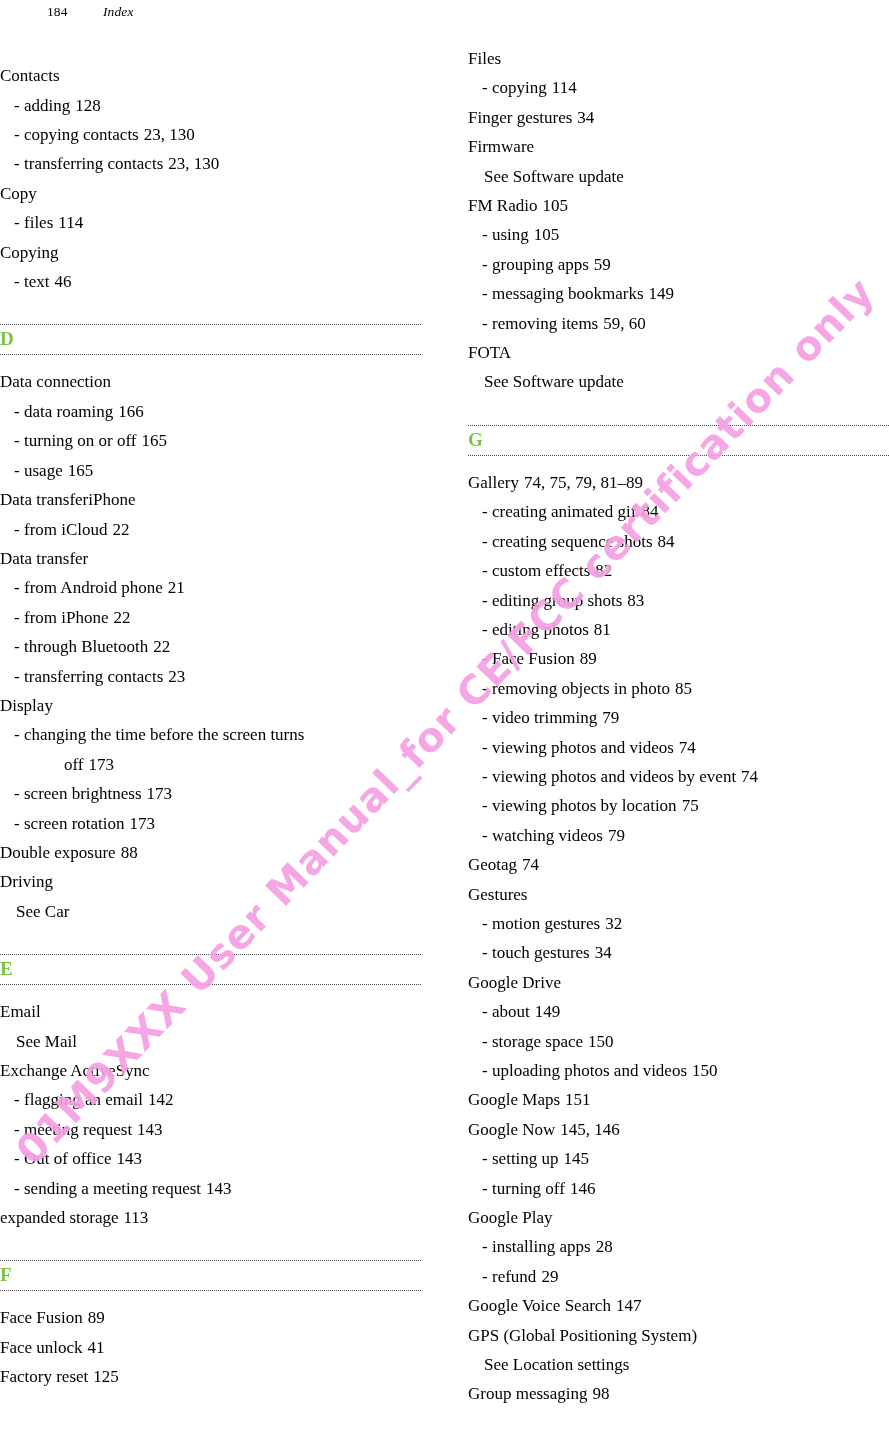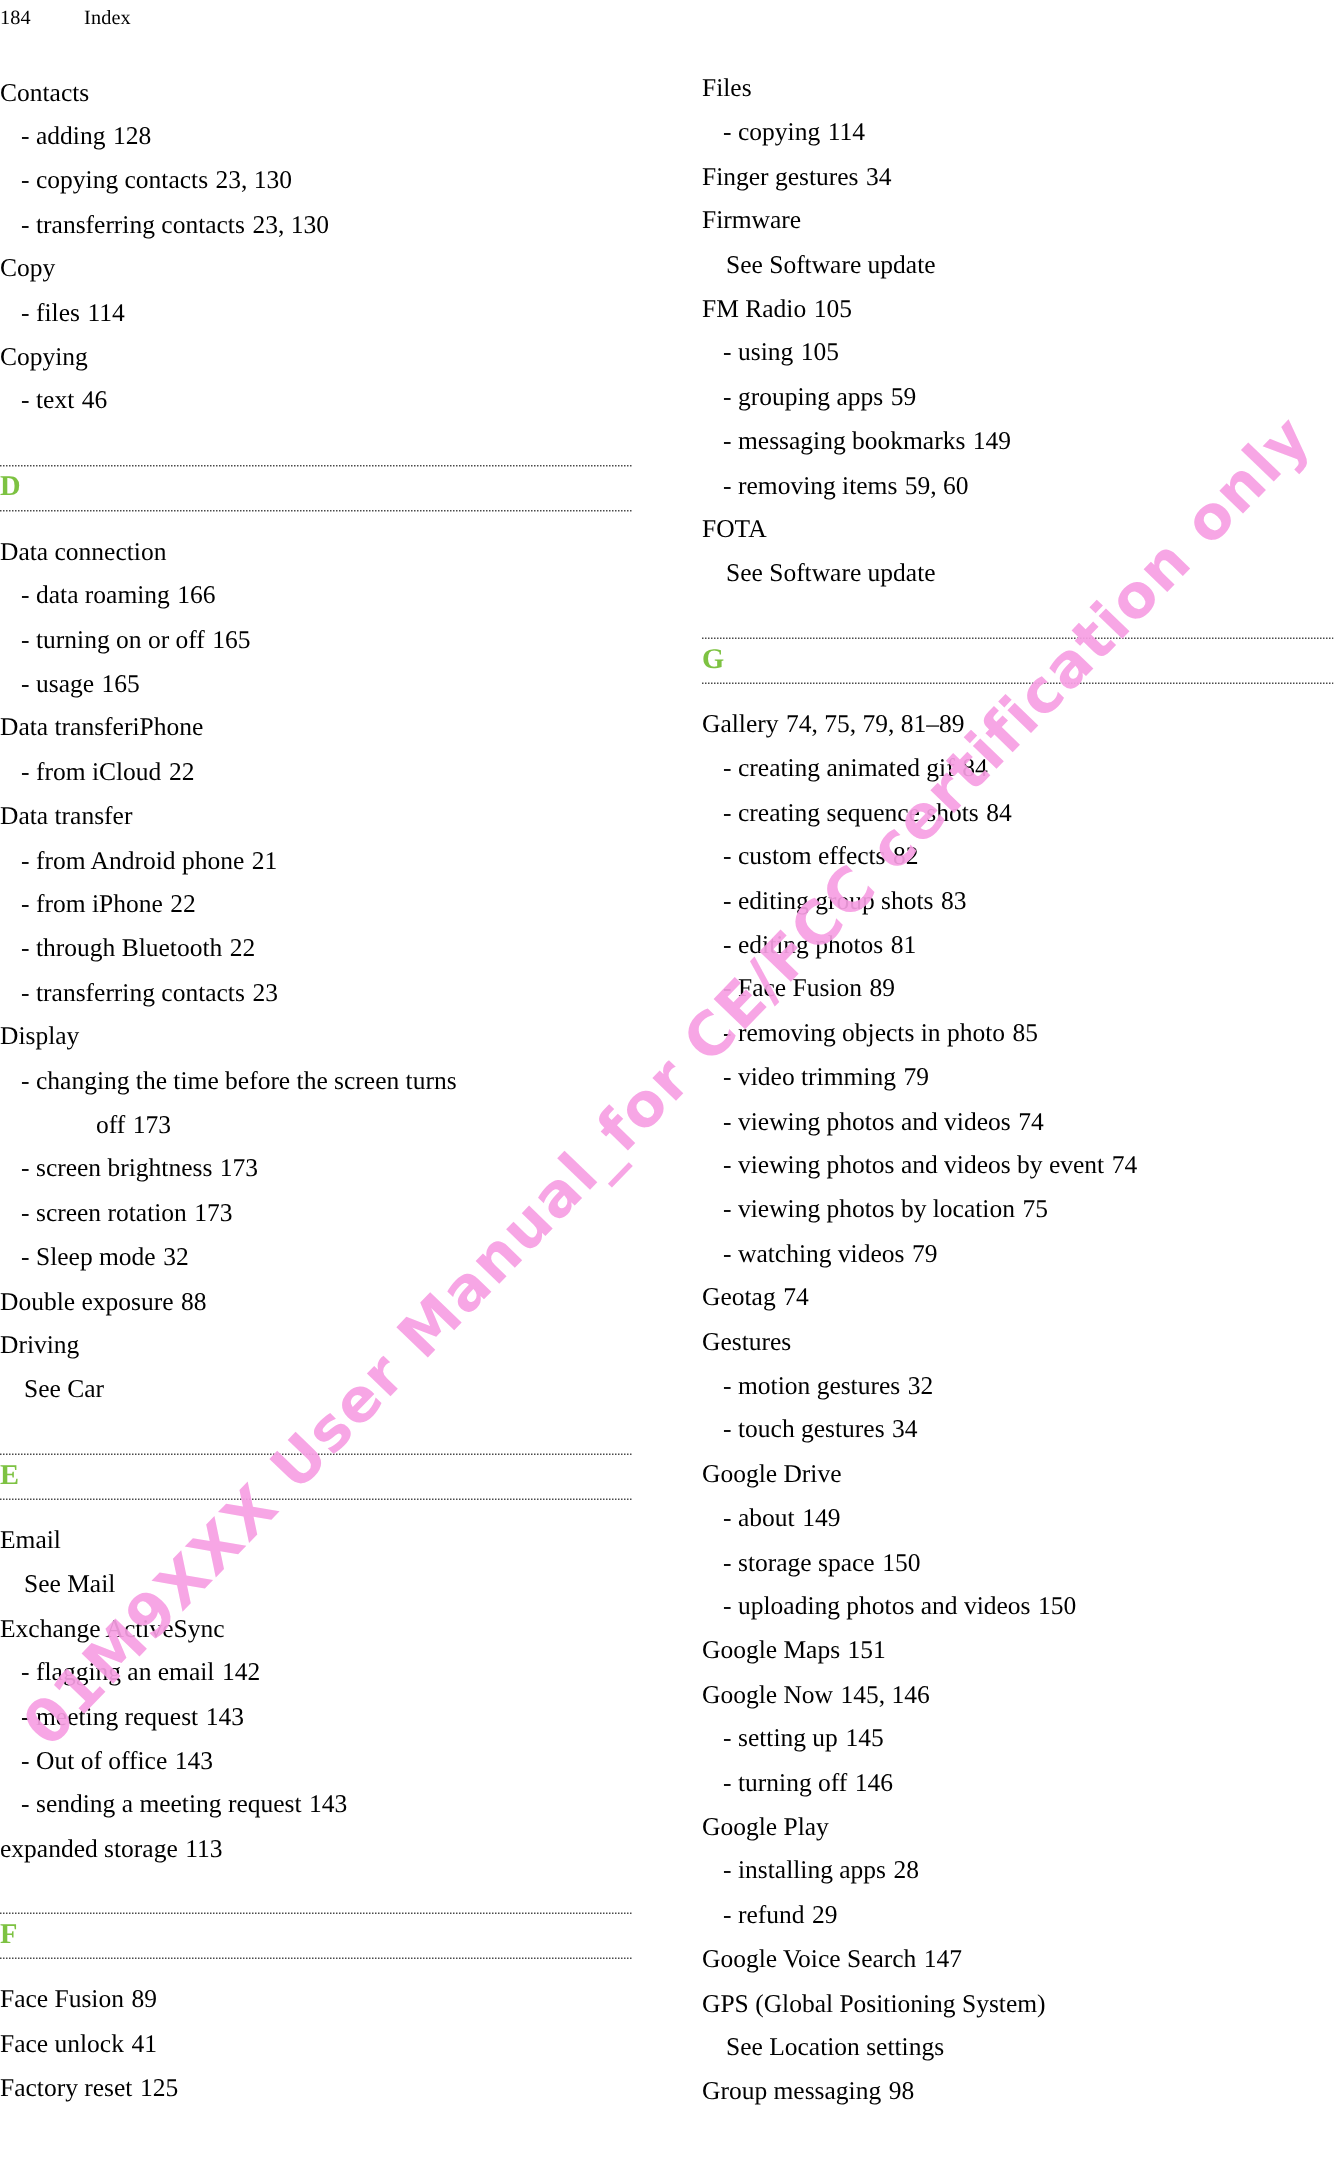--- a/index.html
+++ b/index.html
@@ -24,23 +24,25 @@
     width: 889px;
     height: 24px;
     font-size: 13.5px;
     line-height: 24px;
     letter-spacing: 0.1px;
     white-space: nowrap;
   }
   #page-header .folio {
     display: inline-block;
     min-width: 56px;
+    padding-left: 47px;
   }
   #page-header .section-name {
     display: inline-block;
+    font-style: italic;
   }
 
   
   #index-body {
     position: absolute;
     top: 44px;
     left: 0px;
     width: 889px;
     display: flex;
     flex-direction: row;
@@ -156,21 +158,20 @@
       <div class="entry sub"><span class="dash">-</span><span>from iCloud</span><span class="pages">22</span></div>
       <div class="entry main"><span>Data transfer</span></div>
       <div class="entry sub"><span class="dash">-</span><span>from Android phone</span><span class="pages">21</span></div>
       <div class="entry sub"><span class="dash">-</span><span>from iPhone</span><span class="pages">22</span></div>
       <div class="entry sub"><span class="dash">-</span><span>through Bluetooth</span><span class="pages">22</span></div>
       <div class="entry sub"><span class="dash">-</span><span>transferring contacts</span><span class="pages">23</span></div>
       <div class="entry main"><span>Display</span></div>
       <div class="entry wrap"><span class="dash">-</span><span>changing the time before the screen turns</span><span class="cont"><span>off</span><span class="pages">173</span></span></div>
       <div class="entry sub"><span class="dash">-</span><span>screen brightness</span><span class="pages">173</span></div>
       <div class="entry sub"><span class="dash">-</span><span>screen rotation</span><span class="pages">173</span></div>
-      <div class="entry sub"><span class="dash">-</span><span>Sleep mode</span><span class="pages">32</span></div>
       <div class="entry main"><span>Double exposure</span><span class="pages">88</span></div>
       <div class="entry main"><span>Driving</span></div>
       <div class="entry xref"><span>See Car</span></div>
       <div class="letter-section">
         <div class="letter-rule"></div>
         <div class="letter-glyph">E</div>
         <div class="letter-rule"></div>
       </div>
       <div class="entry main"><span>Email</span></div>
       <div class="entry xref"><span>See Mail</span></div>

